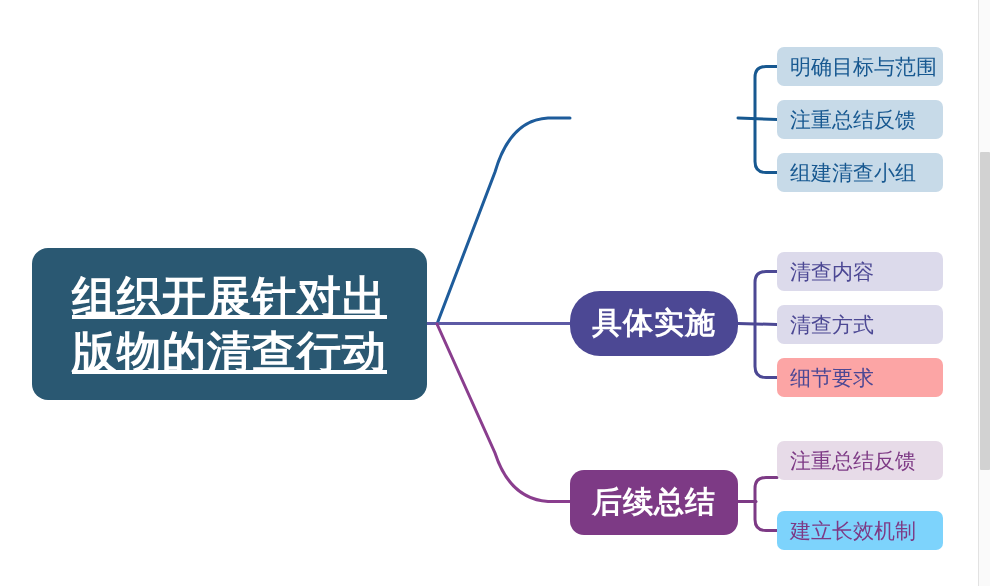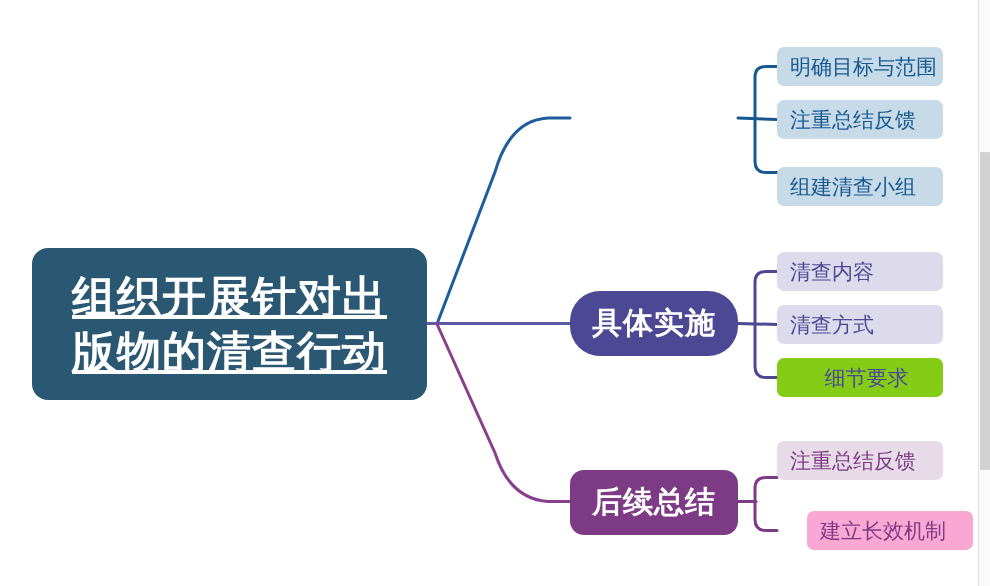--- a/index.html
+++ b/index.html
@@ -59,21 +59,21 @@
     left: 777px;
     width: 166px; height: 39px;
     border-radius: 7px;
     justify-content: flex-start;
     padding-left: 13px;
     font-size: 21px;
     font-weight: 400;
   }
   .c1-1 { top: 47px; }
   .c1-2 { top: 100px; }
-  .c1-3 { top: 167px; }
+  .c1-3 { top: 153px; }
   .c2-1 { top: 252px; }
   .c2-2 { top: 305px; }
   .c2-3 { top: 358px; }
   .c3-1 { top: 441px; }
   .c3-2 { top: 511px; }
   .scrollbar {
     position: absolute;
     right: 0; top: 0;
     width: 12px; height: 586px;
     border-left: 1px solid #e2e2e2;
@@ -122,31 +122,31 @@
 
   <div class="node branch-node branch-2" style="background-color: rgb(76, 72, 148); color: rgb(255, 255, 255);">
     <span>具体实施</span>
   </div>
   <div class="node child-node c2-1" style="background-color: rgb(220, 218, 235); color: rgb(76, 72, 148);">
     <span>清查内容</span>
   </div>
   <div class="node child-node c2-2" style="background-color: rgb(220, 218, 235); color: rgb(76, 72, 148);">
     <span>清查方式</span>
   </div>
-  <div class="node child-node c2-3" style="background-color: #84cc16; color: rgb(76, 72, 148); justify-content: center;">
+  <div class="node child-node c2-3" style="background-color: #fca5a5; color: rgb(76, 72, 148);">
     <span>细节要求</span>
   </div>
 
   <div class="node branch-node branch-3" style="background-color: rgb(125, 58, 133); color: rgb(255, 255, 255);">
     <span>后续总结</span>
   </div>
   <div class="node child-node c3-1" style="background-color: rgb(231, 219, 232); color: rgb(125, 58, 133);">
     <span>注重总结反馈</span>
   </div>
-  <div class="node child-node c3-2" style="background-color: #f9a8d4; color: rgb(125, 58, 133); margin-left: 30px;">
+  <div class="node child-node c3-2" style="background-color: #7dd3fc; color: rgb(125, 58, 133);">
     <span>建立长效机制</span>
   </div>
 
   <div class="scrollbar" style="background-color: rgb(250, 250, 250);">
     <div class="scrollbar-thumb" style="background-color: rgb(210, 210, 210);"></div>
   </div>
 
 </div>
 
 </body></html>

